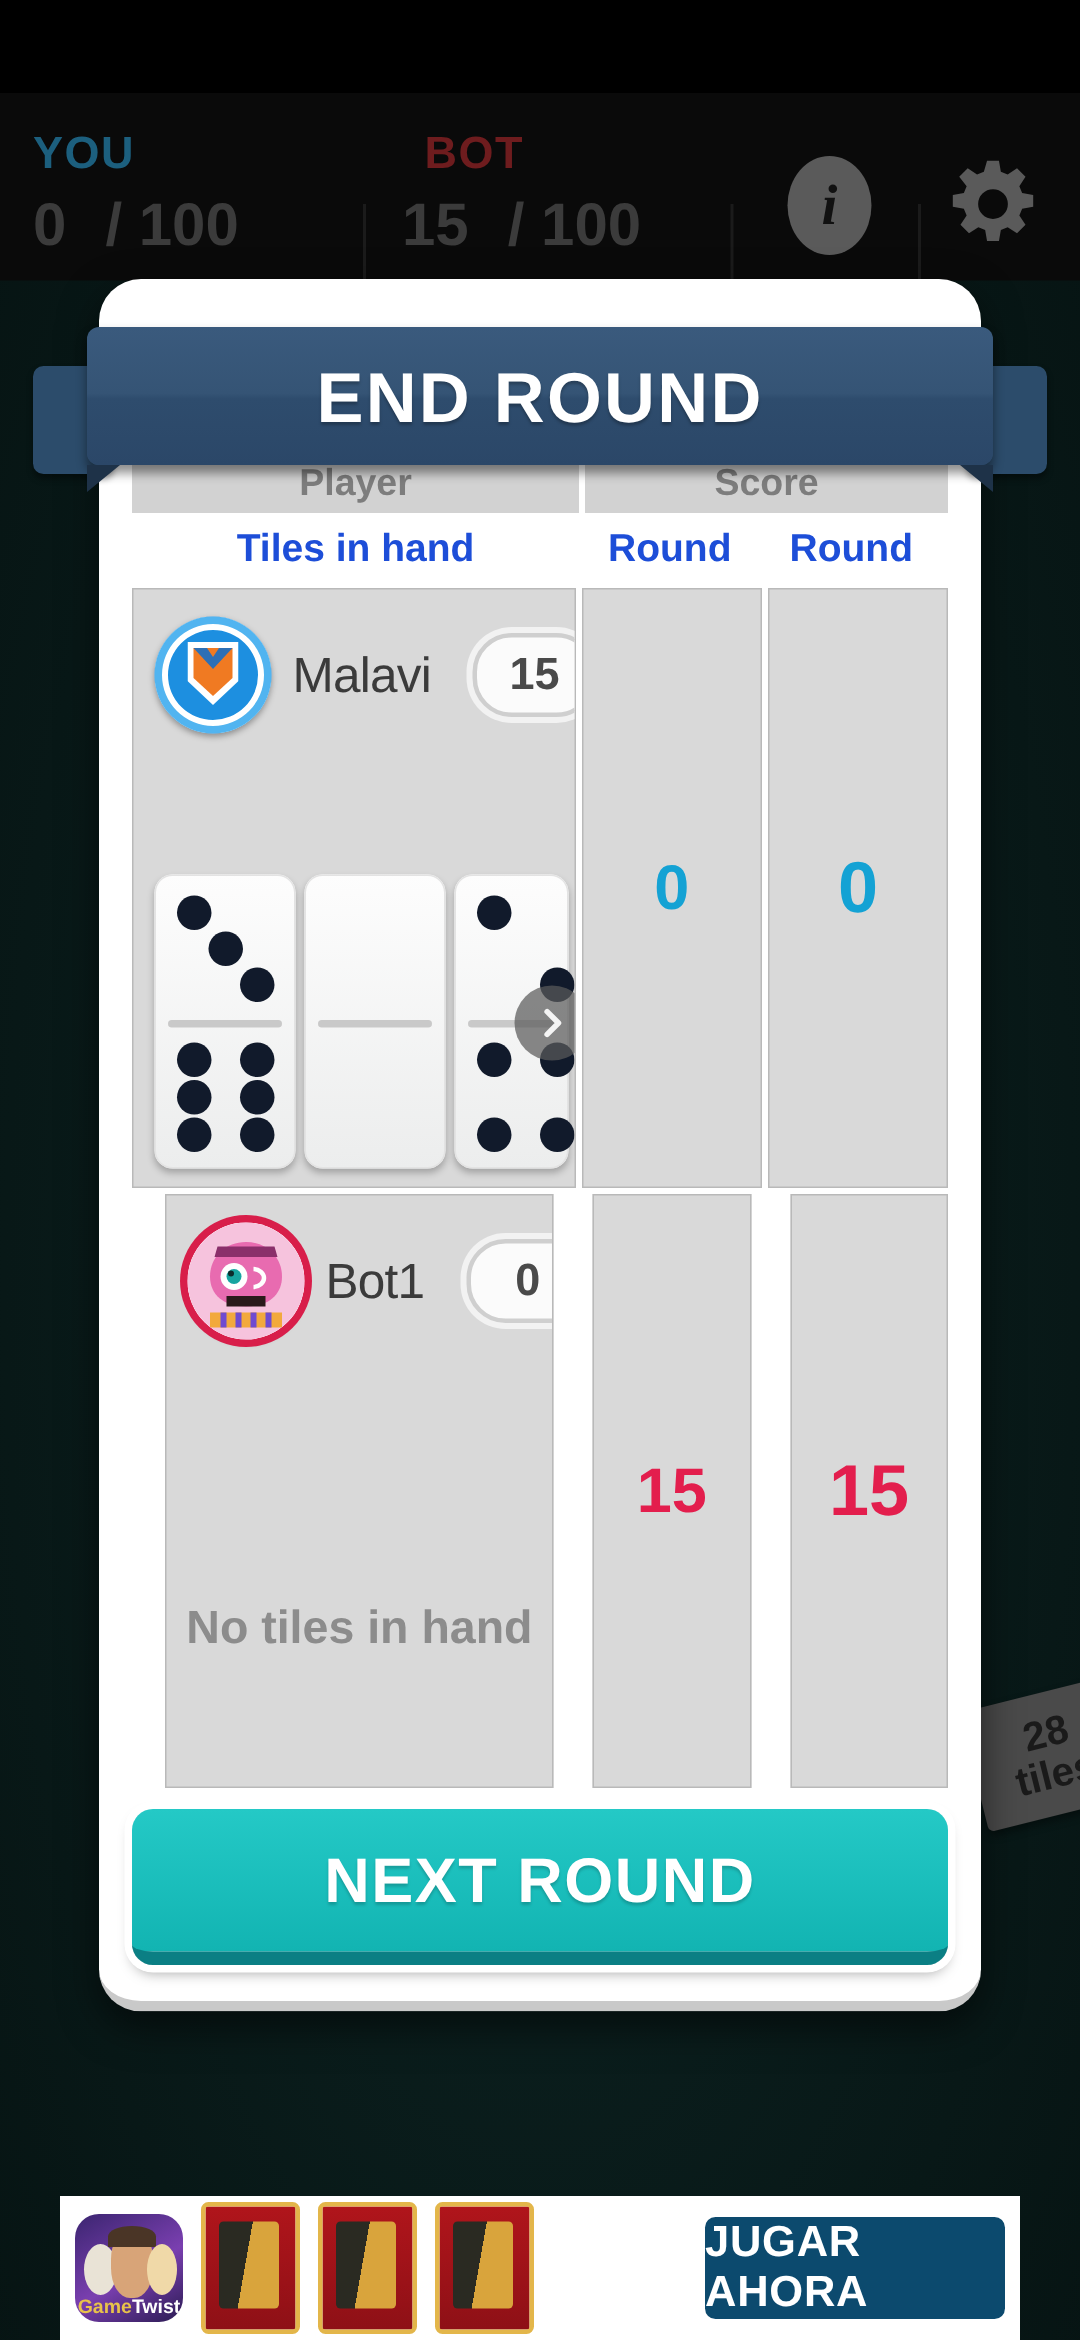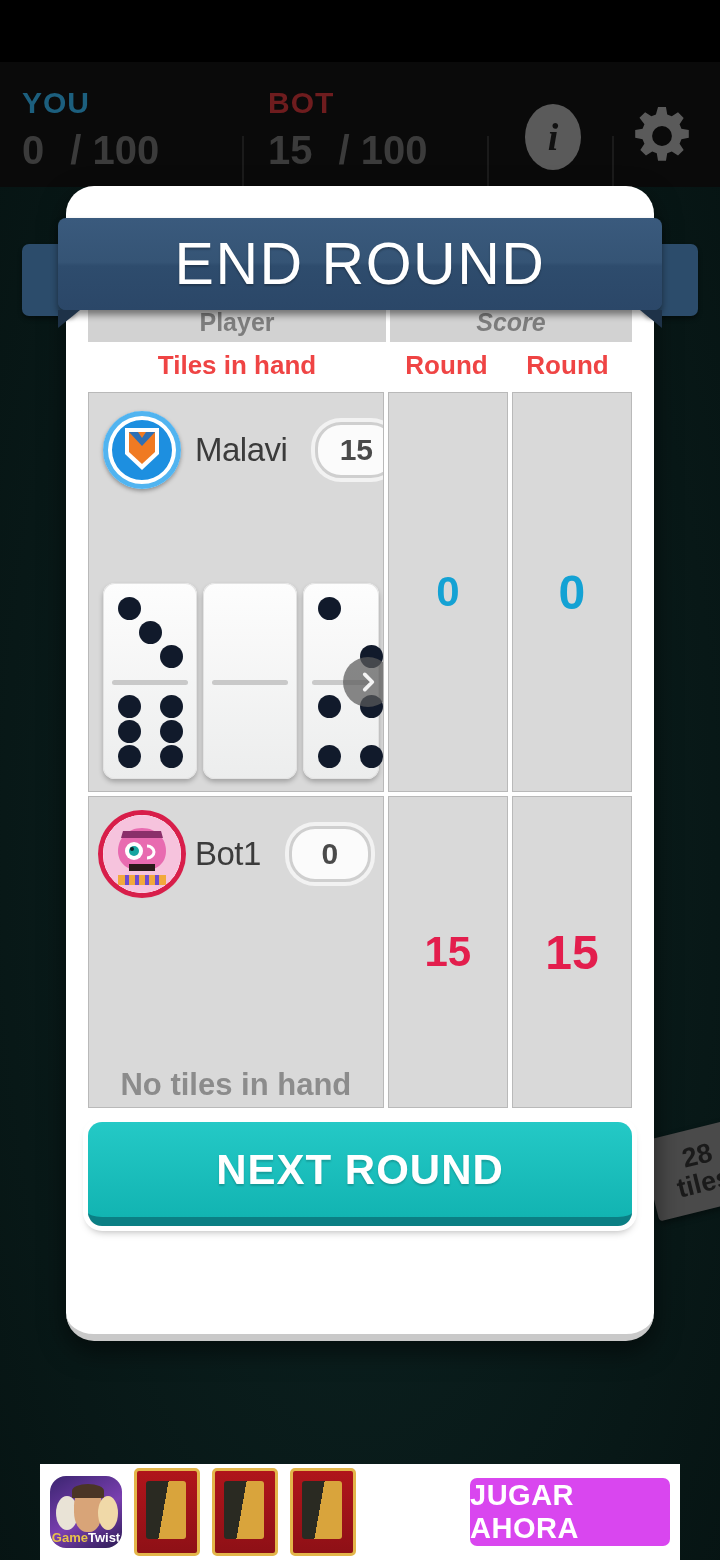--- a/index.html
+++ b/index.html
@@ -13,21 +13,21 @@
      radial-gradient(ellipse at 50% 55%, #0d2423 0%, #081817 70%, #061312 100%);}
 
   
   .statusbar{position:absolute;top:0;left:0;width:720px;height:62px;background:#000;}
 
   
   .hud{position:absolute;top:62px;left:0;width:720px;height:125px;background:#0a0a0a;}
   .hud-label{font-size:30px;font-weight:bold;letter-spacing:1px;line-height:1;}
   .hud-val{font-size:40px;font-weight:bold;color:#3b3b3b;line-height:1;}
   .you-label{color:#1c5f7e;}
-  .bot-label{color:#6e1c1e;}
+  .bot-label{color:#6e1c1e;margin-left:15px;}
   .hud-sep{position:absolute;top:74px;width:2px;height:52px;background:#1b1b1b;}
 
   .hud-row{display:flex;align-items:baseline;gap:26px;}
   .hud-block{position:absolute;top:26px;}
 
   .icon-btn{position:absolute;top:42px;}
   .info-circle{width:56px;height:66px;border-radius:50%;background:#5a5a5a;
     display:flex;align-items:center;justify-content:center;}
   .info-circle span{color:#111;font-size:38px;font-weight:bold;font-style:italic;
     font-family:"Liberation Serif", serif;line-height:1;}
@@ -44,44 +44,44 @@
   
   .ribbon-wrap{position:absolute;left:22px;top:218px;width:676px;height:100px;}
   .ribbon-tail{position:absolute;top:26px;width:54px;height:72px;background:#2c4c6b;
     border-radius:7px;box-shadow:0 3px 4px rgba(0,0,0,.4);}
   .ribbon-tail.left{left:0;}
   .ribbon-tail.right{right:0;}
   .ribbon{position:absolute;left:36px;top:0;width:604px;height:92px;
     background:linear-gradient(#3a5a7d 0%,#355475 48%,#2e4c6d 52%,#2b4768 100%);
     border-radius:8px;box-shadow:0 5px 7px rgba(0,0,0,.45);
     display:flex;align-items:center;justify-content:center;}
-  .ribbon-title{color:#fff;font-size:59px;font-weight:normal;letter-spacing:1.5px;
+  .ribbon-title{color:#fff;font-size:47px;font-weight:bold;letter-spacing:1.5px;
     text-shadow:0 2px 2px rgba(0,0,0,.25);}
   .ribbon-notch{position:absolute;top:92px;width:0;height:0;}
   .ribbon-notch.l{left:36px;border-left:22px solid #1e3248;border-bottom:18px solid transparent;}
   .ribbon-notch.r{right:36px;border-right:22px solid #1e3248;border-bottom:18px solid transparent;}
 
   
   .thead{display:flex;height:40px;gap:4px;}
   .th-top{background:#d2d2d2;display:flex;align-items:center;justify-content:center;
      color:#7d7d7d;font-size:25px;font-weight:bold;}
   .th-player{width:298px;}
-  .th-score{width:242px;font-style:italic;}
+  .th-score{width:242px;}
   .thead2{display:flex;height:46px;align-items:center;}
-  .th-sub{color:#ef4444;font-size:26px;font-weight:bold;text-align:center;}
+  .th-sub{color:#1d4ed8;font-size:26px;font-weight:bold;text-align:center;}
   .sub-tiles{width:298px;}
   .sub-round{width:121px;}
   .sub-total{width:121px;}
 
   .row{display:flex;gap:4px;margin-top:4px;}
   .cell{background:#d9d9d9;border:1px solid #b9b9b9;box-sizing:border-box;}
   .cell-player{width:298px;position:relative;overflow:hidden;}
   .cell-score{width:121px;display:flex;align-items:center;justify-content:center;}
   .row-1 .cell{height:400px;}
-  .row-2 .cell{height:312px;}
+  .row-2 .cell{height:396px;margin-left:22px;}
 
   .player-head{display:flex;align-items:center;gap:14px;padding:18px 0 0 14px;}
   .avatar{width:78px;height:78px;border-radius:50%;position:relative;flex:none;}
   .avatar-malavi{background:#1d8fe0;box-shadow:inset 0 0 0 5px #51b4f0, inset 0 0 0 9px #fff, 0 2px 4px rgba(0,0,0,.35);}
   .avatar-malavi .logo{position:absolute;left:22px;top:17px;width:34px;height:42px;}
   .avatar-bot{background:#f4b9d6;box-shadow:inset 0 0 0 5px #fff, 0 0 0 5px #d81e4a, 0 2px 4px rgba(0,0,0,.35);overflow:hidden;}
   .pname{font-size:33px;font-weight:normal;color:#3b3b3b;letter-spacing:-.5px;}
   .pill{min-width:76px;height:50px;border-radius:26px;background:#fbfbfb;
     border:3px solid #cfcfcf;box-shadow:0 0 0 4px #f2f2f2;
     display:flex;align-items:center;justify-content:center;margin-left:14px;}
@@ -131,21 +131,21 @@
     background:linear-gradient(150deg,#3b2570,#7a3fb0 55%,#2a1b52);flex:none;}
   .ad-icon .gt{position:absolute;left:0;right:0;bottom:3px;text-align:center;
     font-size:13px;font-weight:bold;color:#fff;}
   .ad-icon .gt b{color:#e8c24a;}
   .ad-icon .face{position:absolute;border-radius:50%;}
   .card{width:60px;height:82px;border-radius:5px;flex:none;
     background:linear-gradient(#b0151b,#8e1016);
     border:3px solid #e3b64a;position:relative;overflow:hidden;}
   .card .book{position:absolute;left:9px;top:10px;width:40px;height:58px;
     background:linear-gradient(100deg,#2a2a22 0 45%,#d9a43c 45% 100%);border-radius:3px;}
-  .ad-cta{margin-left:auto;width:200px;height:68px;border-radius:7px;background:#d946ef;
+  .ad-cta{margin-left:auto;width:200px;height:68px;border-radius:7px;background:#0c4a6e;
     display:flex;align-items:center;justify-content:center;flex:none;}
   .ad-cta span{color:#fff;font-size:29px;font-weight:bold;letter-spacing:.5px;}
 </style>
 </head>
 <body>
 
 <div class="screen">
 
   <div class="statusbar"></div>
 

